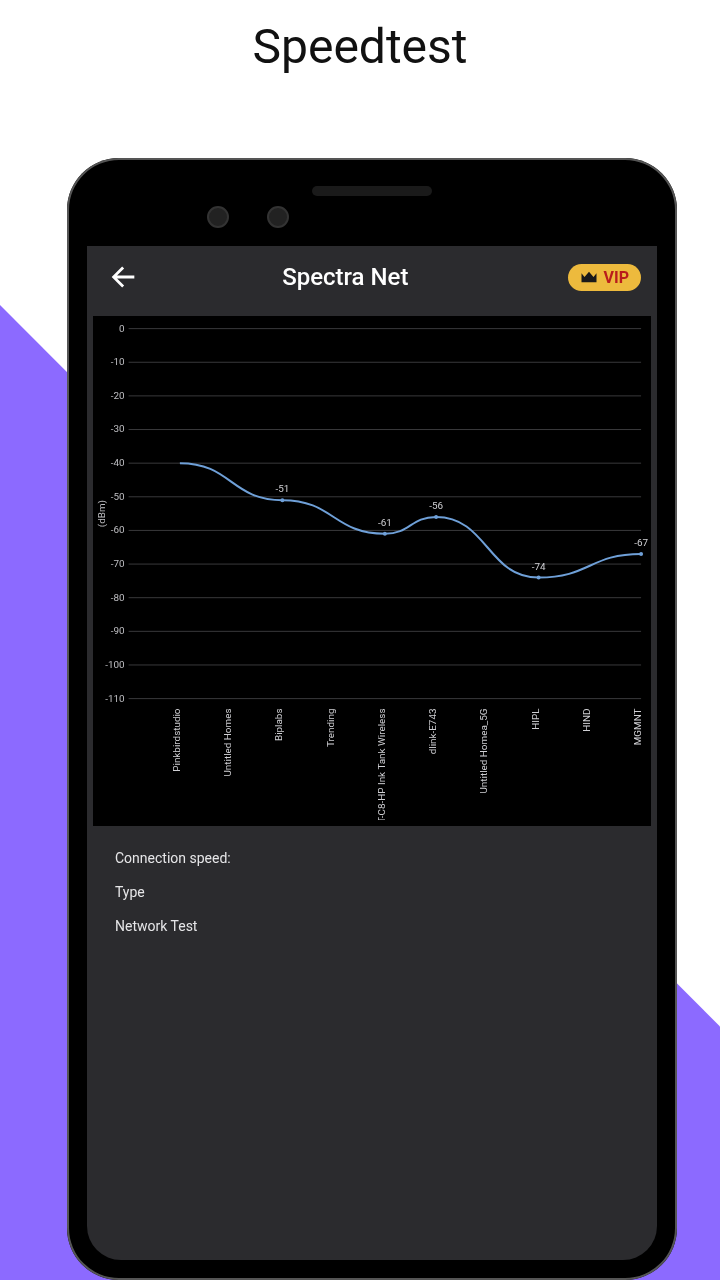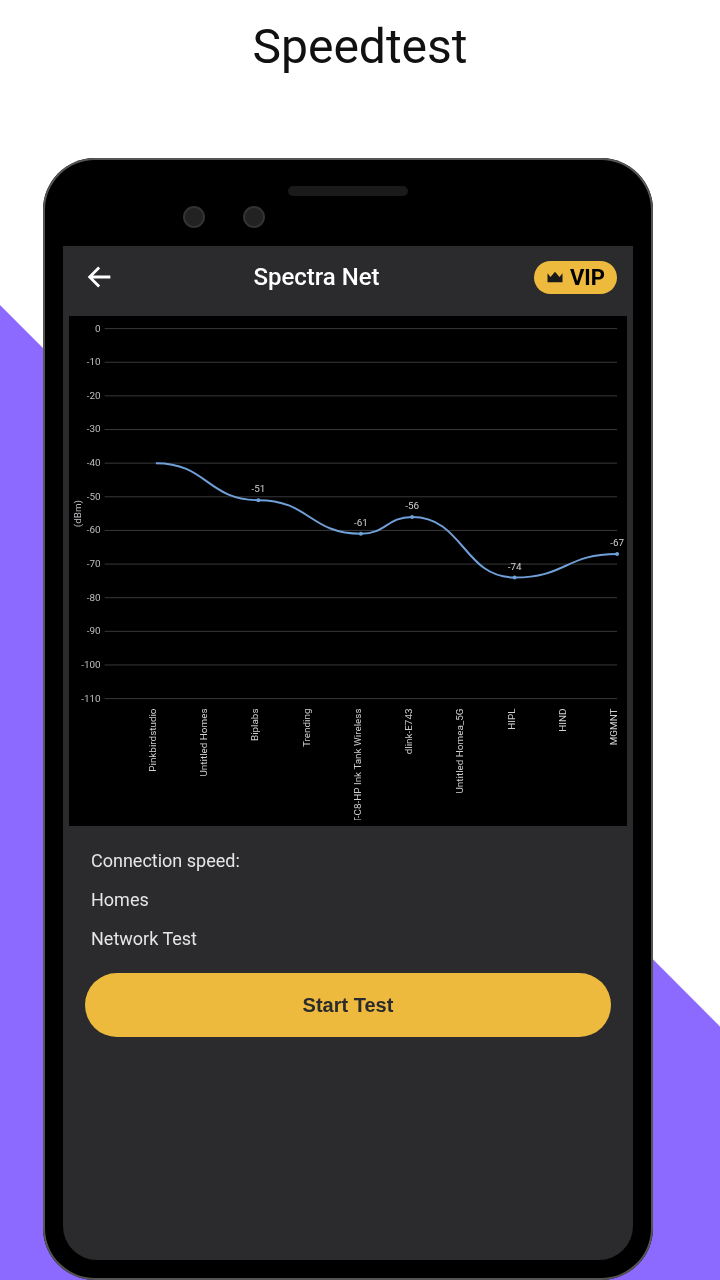--- a/index.html
+++ b/index.html
@@ -20,21 +20,21 @@
     text-align: center;
     font-size: 48px;
     font-weight: 400;
     color: #111;
     z-index: 1;
   }
 
   .phone {
     position: absolute;
     top: 158px;
-    left: 43px;
+    left: 67px;
     width: 610px;
     height: 1122px;
     background: #000;
     border-radius: 52px;
     padding: 10px;
     z-index: 2;
     box-shadow: 0 0 0 2px #555 inset;
   }
   .phone-inner {
     width: 100%; height: 100%;
@@ -79,25 +79,25 @@
   .app-title {
     flex: 1;
     text-align: center;
     color: #fff;
     font-size: 24px;
     font-weight: 500;
     margin-left: -20px;
   }
   .vip-badge {
     background: #edba3d;
-    color: #000000;
+    color: #b91c1c;
     border-radius: 20px;
     padding: 4px 12px;
     font-weight: 700;
-    font-size: 22px;
+    font-size: 16px;
     display: flex; align-items: center; gap: 6px;
     cursor: pointer;
   }
   .vip-badge svg { width: 18px; height: 14px; }
 
   .chart-wrap {
     margin: 8px 6px 0 6px;
     background: #000;
     padding: 4px 2px 6px 2px;
   }
@@ -106,21 +106,21 @@
     height: 500px;
     display: block;
   }
 
   .info {
     padding: 24px 40px 10px 28px;
     display: flex;
     flex-direction: column;
     gap: 18px;
     color: #e6e6e8;
-    font-size: 18px;
+    font-size: 14px;
   }
 
   .start-btn {
     margin: 14px 22px 0 22px;
     background: #edba3d;
     color: #2b2b2e;
     border: none;
     border-radius: 34px;
     height: 64px;
     font-size: 20px;
@@ -213,21 +213,20 @@
             <text class="xlab" transform="translate(344.8 390) rotate(-90)" text-anchor="end">dlink-E743</text>
             <text class="xlab" transform="translate(396.59999999999997 390) rotate(-90)" text-anchor="end">Untitled Homea_5G</text>
             <text class="xlab" transform="translate(448.40000000000003 390) rotate(-90)" text-anchor="end">HIPL</text>
             <text class="xlab" transform="translate(500.2 390) rotate(-90)" text-anchor="end">HIND</text>
             <text class="xlab" transform="translate(552 390) rotate(-90)" text-anchor="end">MGMNT</text>
           </svg>
       </div>
 
       <div class="info">
         <div>Connection speed:</div>
-        <div>Homes</div>
+        <div>Type</div>
         <div>Network Test</div>
       </div>
 
-      <button class="start-btn">Start Test</button>
 
     </div>
   </div>
 </div>
 
 </body></html>

